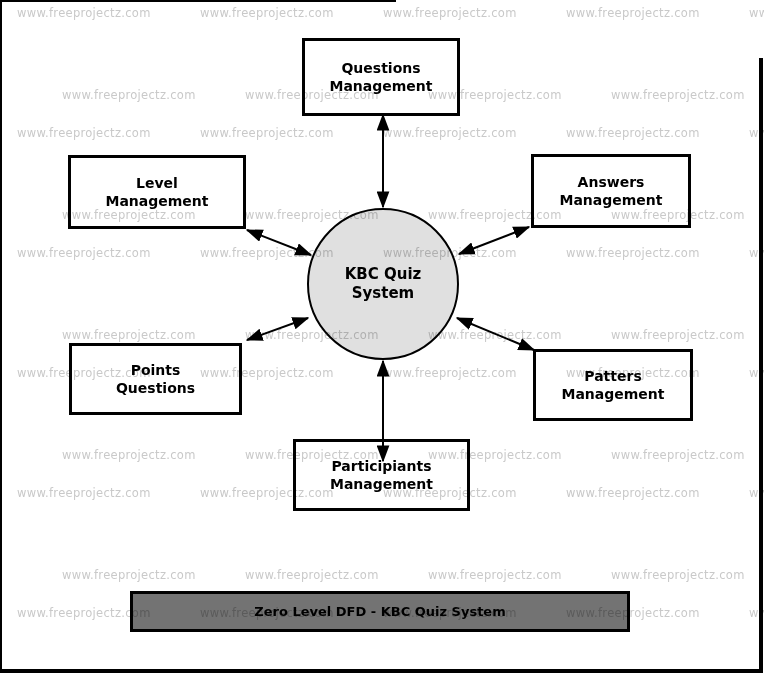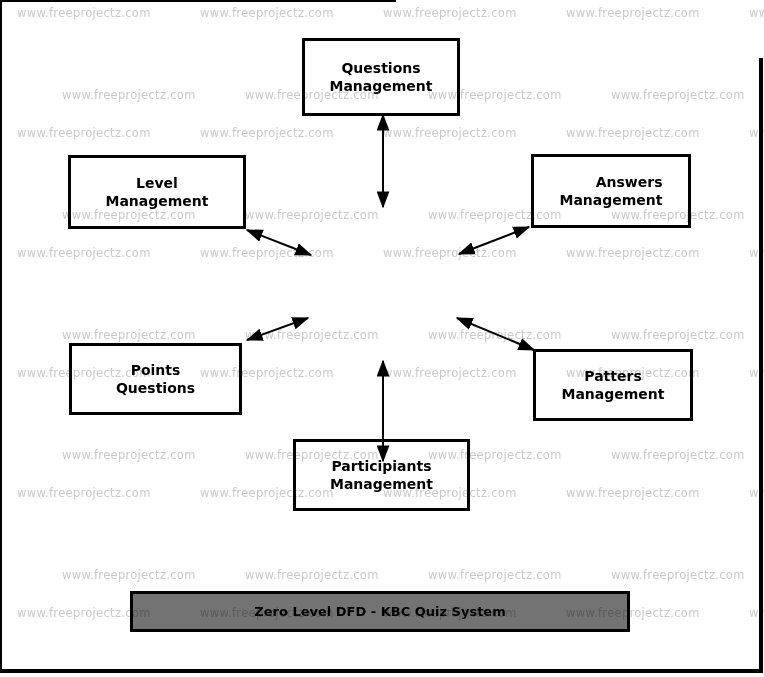--- a/index.html
+++ b/index.html
@@ -60,40 +60,44 @@
   <div class="entity" style="left:302px;top:38px;width:158px;height:78px;">
     <span>Questions
 Management</span>
   </div>
 
   <div class="entity" style="left:68px;top:155px;width:178px;height:74px;">
     <span>Level
 Management</span>
   </div>
 
-  <div class="entity" style="left:531px;top:154px;width:160px;height:74px;text-align:right;">
+  <div class="entity" style="left:531px;top:154px;width:160px;height:74px;">
     <span>Answers
 Management</span>
   </div>
 
   <div class="entity" style="left:69px;top:343px;width:173px;height:72px;">
     <span>Points
 Questions</span>
   </div>
 
   <div class="entity" style="left:533px;top:349px;width:160px;height:72px;">
     <span>Patters
 Management</span>
   </div>
 
   <div class="entity" style="left:293px;top:439px;width:177px;height:72px;">
     <span>Participiants
 Management</span>
   </div>
 
+  <div id="process" style="background: rgb(224, 224, 224);">
+    <span>KBC Quiz
+System</span>
+  </div>
 
   <div id="title-box">
     <span>Zero Level DFD - KBC Quiz System</span>
   </div>
 
   <div id="wm-layer" style="color: rgb(201, 201, 201);">
       <span class="wm" style="left: 10px; top: 6px;">www.freeprojectz.com</span>
       <span class="wm" style="left: 193px; top: 6px;">www.freeprojectz.com</span>
       <span class="wm" style="left: 376px; top: 6px;">www.freeprojectz.com</span>
       <span class="wm" style="left: 559px; top: 6px;">www.freeprojectz.com</span>

